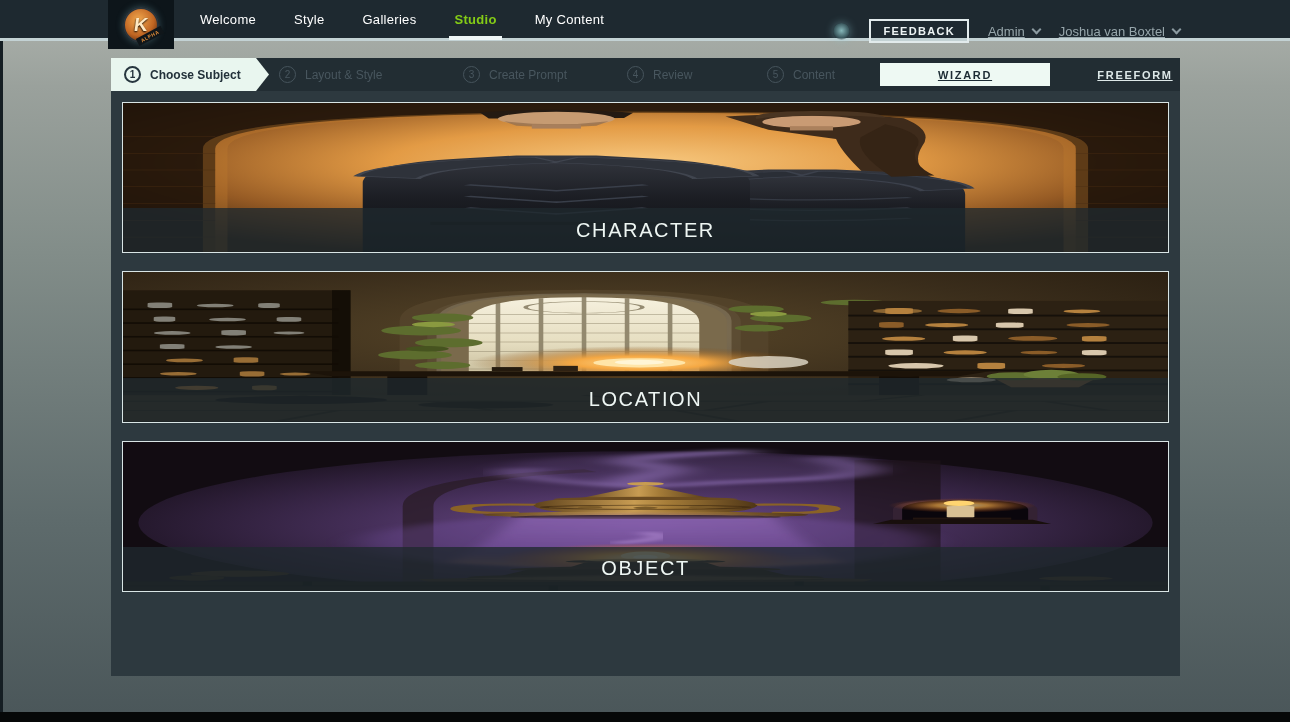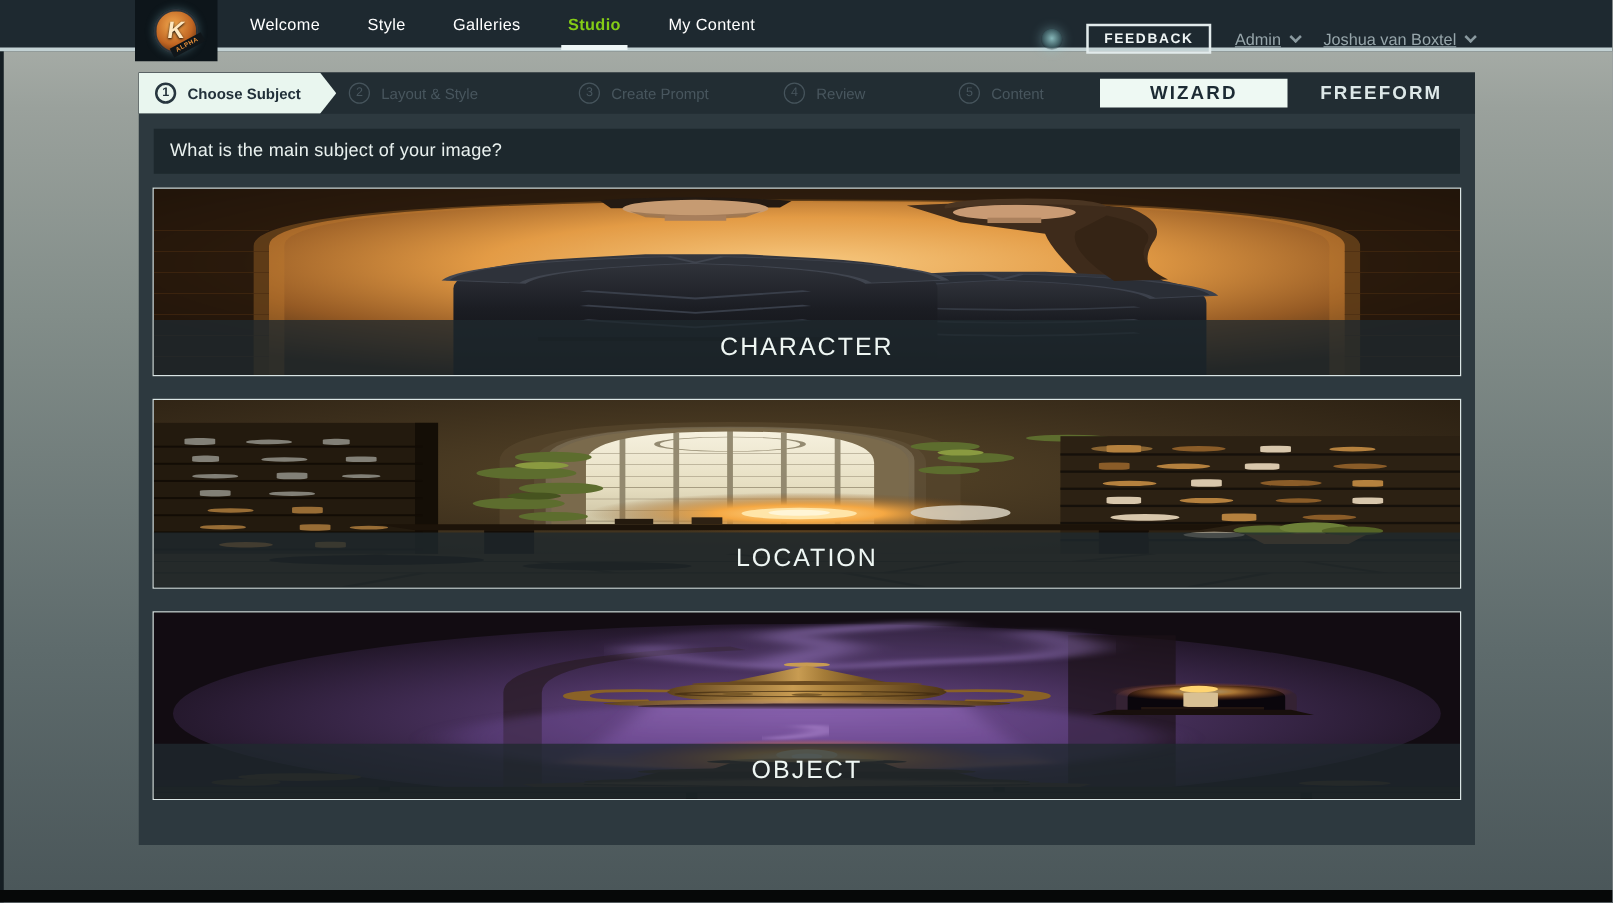--- a/index.html
+++ b/index.html
@@ -68,23 +68,23 @@
   .step.active {
     left:0; width:158px; background:#e9f6ef; padding-left:13px;
     clip-path:polygon(0 0, calc(100% - 13px) 0, 100% 50%, calc(100% - 13px) 100%, 0 100%);
   }
   .step.active .num { border:2px solid #27363f; color:#23323b; font-weight:bold; }
   .step.active .lbl { color:#22313a; font-weight:bold; }
   .step.s2 { left:168px; } .step.s3 { left:352px; } .step.s4 { left:516px; } .step.s5 { left:656px; }
 
   .mode-toggle { position:absolute; left:769px; top:0; height:33px; display:flex; align-items:center; }
   .mode {
-    width:150px; height:23px; font-size:15px; font-weight:bold; letter-spacing:1.7px;
+    width:170px; height:23px; font-size:11px; font-weight:bold; letter-spacing:1.7px;
     display:flex; align-items:center; justify-content:center;
-    font-family:inherit; border:none; cursor:pointer; background:transparent; color:#dde8e8;
+    font-family:inherit; border:none; cursor:pointer; background:transparent; color:#dde8e8;text-decoration:underline;
   }
   .mode.active { background:#eef9f3; color:#1c2b33; }
 
   .question-bar {
     margin:12px 12px 0; height:36px; background:#1d282d;
     display:flex; align-items:center; padding-left:13px;
     color:#e9f1ef; font-size:14.5px; letter-spacing:.2px;
   }
 
   .cards { margin:11px 11px 0; display:flex; gap:18px; height:490px;flex-direction:column; }
@@ -151,23 +151,20 @@
     <div class="step s5">
       <span class="num">5</span>
       <span class="lbl">Content</span>
     </div>
     <div class="mode-toggle">
       <button class="mode active">WIZARD</button>
       <button class="mode">FREEFORM</button>
     </div>
   </div>
 
-  <div class="question-bar">
-    <span>What is the main subject of your image?</span>
-  </div>
 
   <div class="cards">
 
     <div class="card">
       <svg class="card-art" viewBox="0 0 340 490" preserveAspectRatio="none">
         <defs>
           <radialGradient id="glow1" cx="0.5" cy="0.4" r="0.65">
             <stop offset="0" stop-color="#f7c87f"></stop>
             <stop offset="0.38" stop-color="#e39b45"></stop>
             <stop offset="0.7" stop-color="#955a24"></stop>

